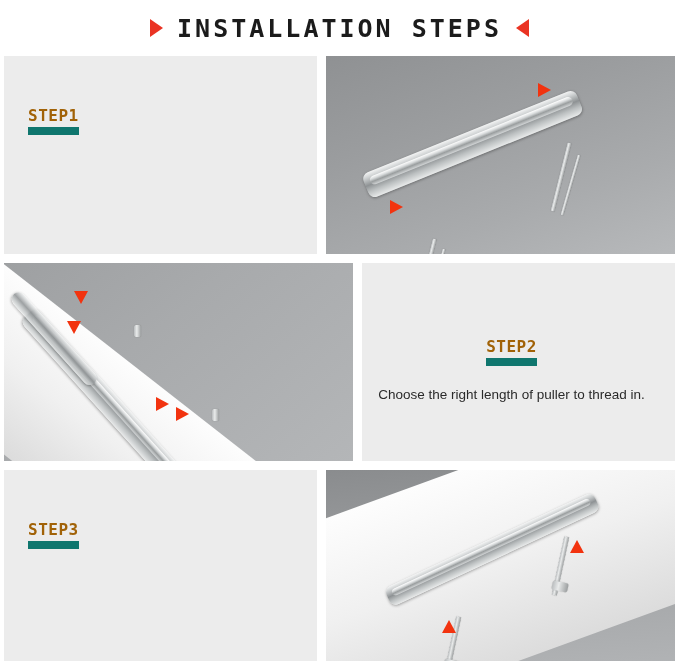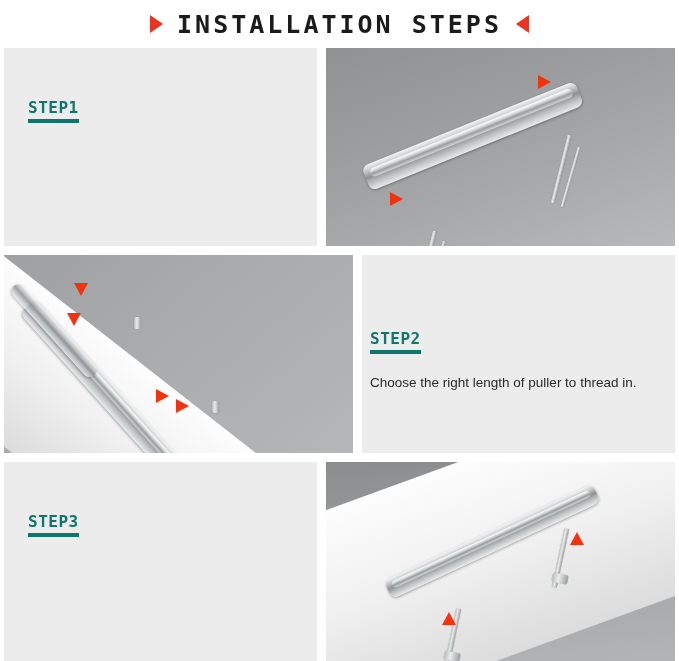--- a/index.html
+++ b/index.html
@@ -16,21 +16,21 @@
 
   .page {
     position: relative;
     width: 679px;
     height: 661px;
     background: #ffffff;
   }
 
   
   .header {
-    height: 48px;
+    height: 56px;
     display: flex;
     align-items: center;
     justify-content: center;
     gap: 14px;
   }
   .header-title {
     font-family: "DejaVu Sans Mono", monospace;
     font-size: 25px;
     font-weight: bold;
     letter-spacing: 3px;
@@ -65,32 +65,32 @@
   .row.tall { height: 201px; }
 
   .text-cell {
     width: 313px;
     background: #ececec;
     position: relative;
     box-sizing: border-box;
     padding: 50px 24px 0 24px;
   }
   .text-cell.right-align {
-    text-align: left;
+    text-align: center;
     padding-right: 22px;
     padding-left: 8px;
   }
   .step-label {
     font-family: "DejaVu Sans Mono", monospace;
     font-size: 16px;
     font-weight: bold;
-    color: #0f766e;
+    color: #a16207;
     letter-spacing: 0.5px;
     display: inline-block;
-    border-bottom: 4px solid #0f766e;
+    border-bottom: 8px solid #0f766e;
     padding-bottom: 2px;
   }
   .step-desc {
     margin-top: 20px;
     font-size: 13.5px;
     color: #2a2a2a;
     line-height: 1.4;
   }
   .text-cell.mid { padding-top: 74px; }
 

